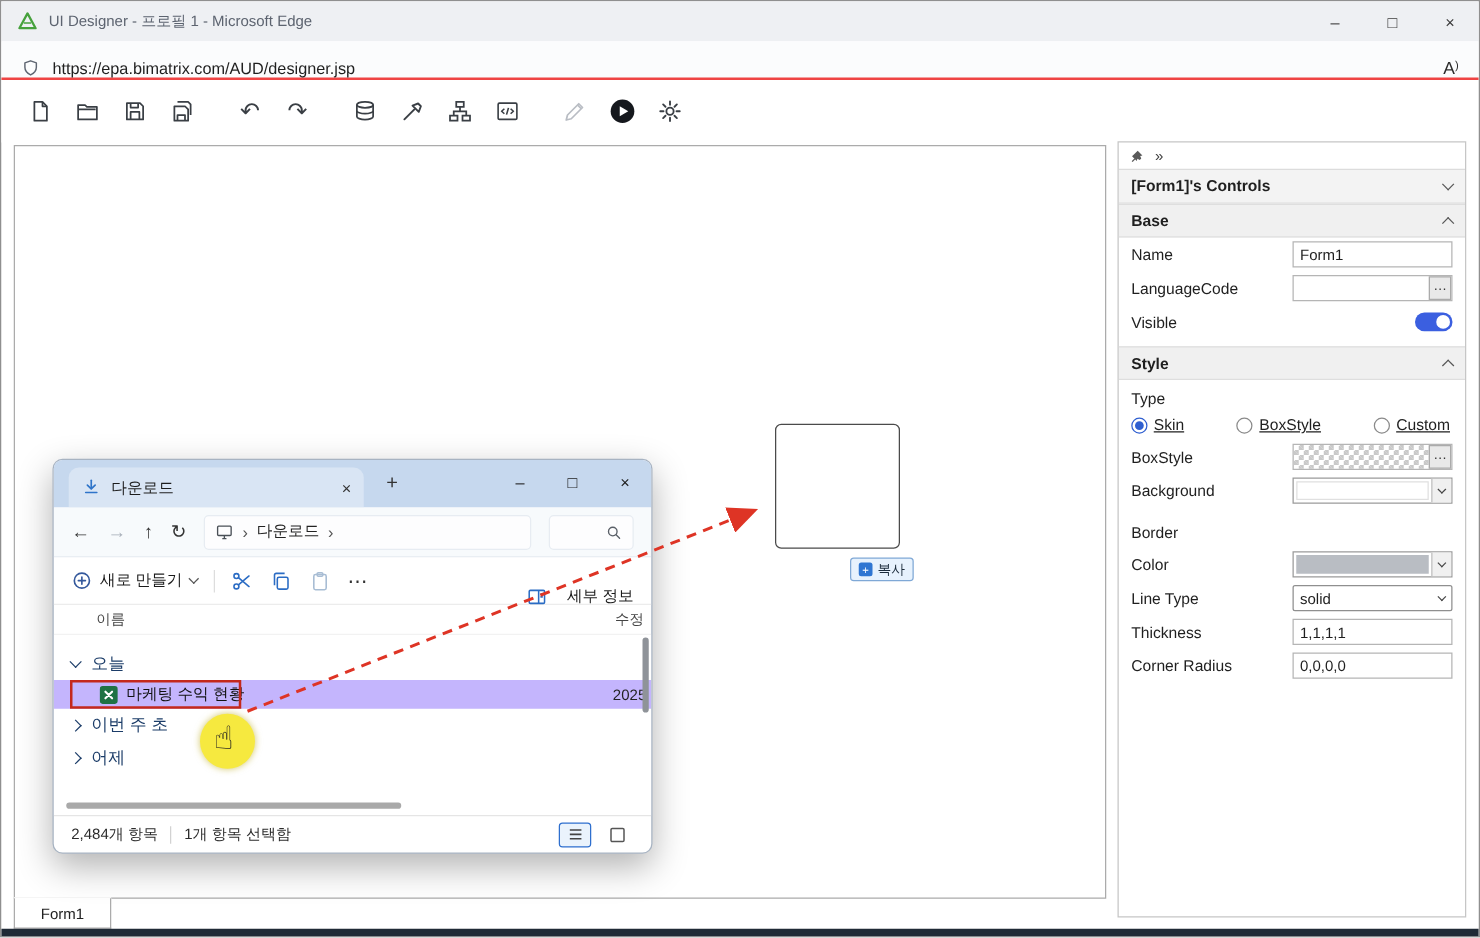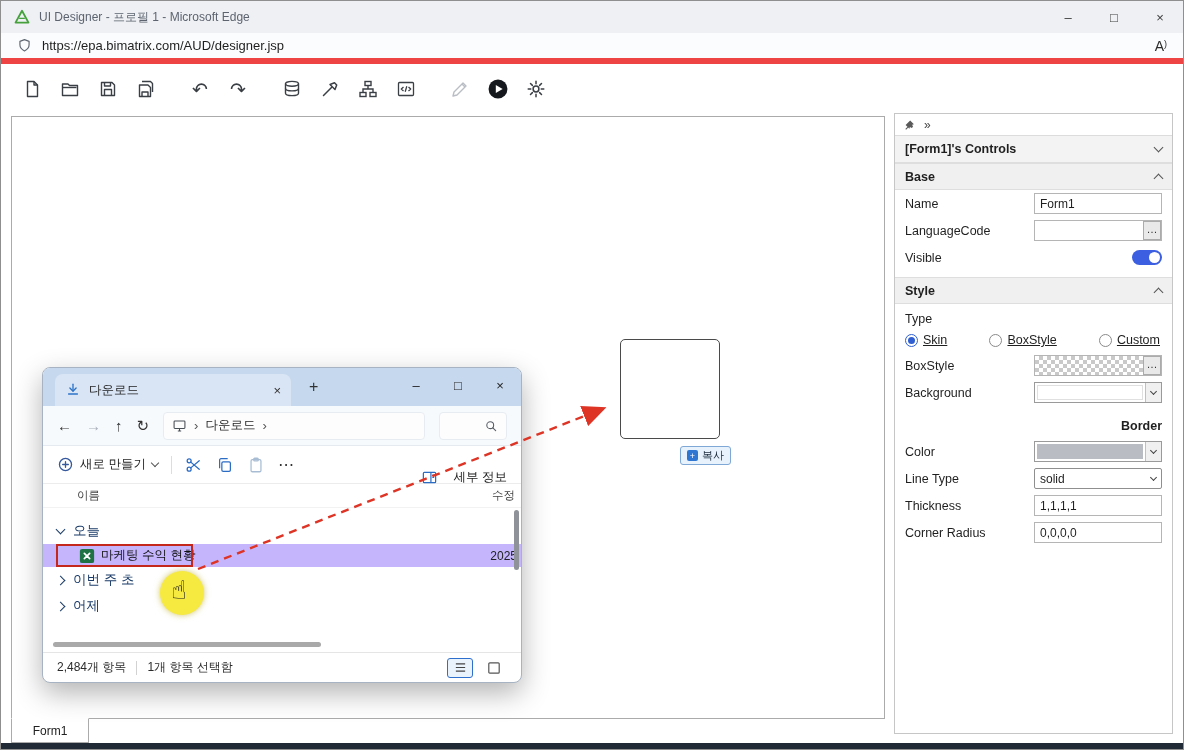--- a/index.html
+++ b/index.html
@@ -6,21 +6,21 @@
   html,body { background:#e8e8e8; }
   #root { position:relative; width:1184px; height:750px; background:#ffffff; overflow:hidden; border:1px solid #8f8f8f; }
 
   
   .titlebar { position:absolute; left:0; top:0; right:0; height:32px; background:#eef0f3; display:flex; align-items:center; padding-left:12px; }
   .titlebar-title { font-size:12px; color:#5d6470; margin-left:8px; }
   .win-controls { position:absolute; right:0; top:0; height:32px; display:flex; }
   .win-btn { width:46px; height:32px; display:flex; align-items:center; justify-content:center; font-size:13px; color:#3c3c3c; }
 
   
-  .urlbar { position:absolute; left:0; top:32px; right:0; height:31px; background:#fbfcfd; border-bottom:6px solid #ef4444; display:flex; align-items:center; padding:0 16px; }
+  .urlbar { position:absolute; left:0; top:32px; right:0; height:31px; background:#fbfcfd; border-bottom:2px solid #ef4444; display:flex; align-items:flex-end; padding:0 16px; }
   .url-text { font-size:13px; color:#1f1f1f; margin-left:10px; }
   .read-aloud { margin-left:auto; font-size:14px; color:#2c2c2c; display:flex; align-items:flex-start; }
   .read-paren { font-size:9px; margin-top:1px; }
 
   
   .app-toolbar { position:absolute; left:0; top:63px; right:300px; height:50px; background:#fff; display:flex; align-items:center; padding-left:18px; }
   .tool { width:26px; height:26px; display:flex; align-items:center; justify-content:center; margin-right:12px; cursor:pointer; }
   .tool .glyph { font-size:19px; color:#3a3f45; line-height:1; }
   .gap { width:16px; }
 
@@ -102,21 +102,21 @@
   .radio.selected { border-color:#2f5fd0; }
   .radio.selected::after { content:""; position:absolute; inset:2px; background:#2f5fd0; border-radius:50%; }
   .checker { background-color:#fff; background-image:linear-gradient(45deg,#c9c9c9 25%,transparent 25%,transparent 75%,#c9c9c9 75%),linear-gradient(45deg,#c9c9c9 25%,transparent 25%,transparent 75%,#c9c9c9 75%); background-size:8px 8px; background-position:0 0,4px 4px; border:1px solid #b5b5b5; width:100%; height:100%; }
   .combo { width:128px; height:21px; border:1px solid #9a9a9a; display:flex; }
   .combo .swatch { flex:1; margin:2px; }
   .combo .dd { width:16px; border-left:1px solid #c0c0c0; background:#f0f0f0; display:flex; align-items:center; justify-content:center; }
   .dd-chev { width:5px; height:5px; border-right:1.3px solid #444; border-bottom:1.3px solid #444; transform:rotate(45deg); margin-top:-2px; }
   .select-like { width:128px; height:21px; border:1px solid #8f8f8f; border-radius:2px; display:flex; align-items:center; padding-left:5px; font-size:12px; color:#1f1f1f; }
   .select-like .dd2 { margin-left:auto; width:16px; display:flex; align-items:center; justify-content:center; }
   .p-title-row { height:24px; display:flex; align-items:center; padding:0 10px; font-size:12.5px; color:#1f1f1f; }
-  .bold { font-weight:bold;justify-content:flex-end; }
+  .bold { font-weight:normal; }
   .spacer6 { height:6px; } .spacer8 { height:8px; }
 
   
   .form-tab { position:absolute; left:10px; top:717px; width:78px; height:25px; background:#fff; border:1px solid #ababab; border-top:1px solid #fff; display:flex; align-items:center; justify-content:center; font-size:12px; color:#222; }
   .bottom-strip { position:absolute; left:0; top:742px; width:100%; height:8px; background:#202a36; }
 </style>
 </head>
 <body>
 
 <div id="root">

